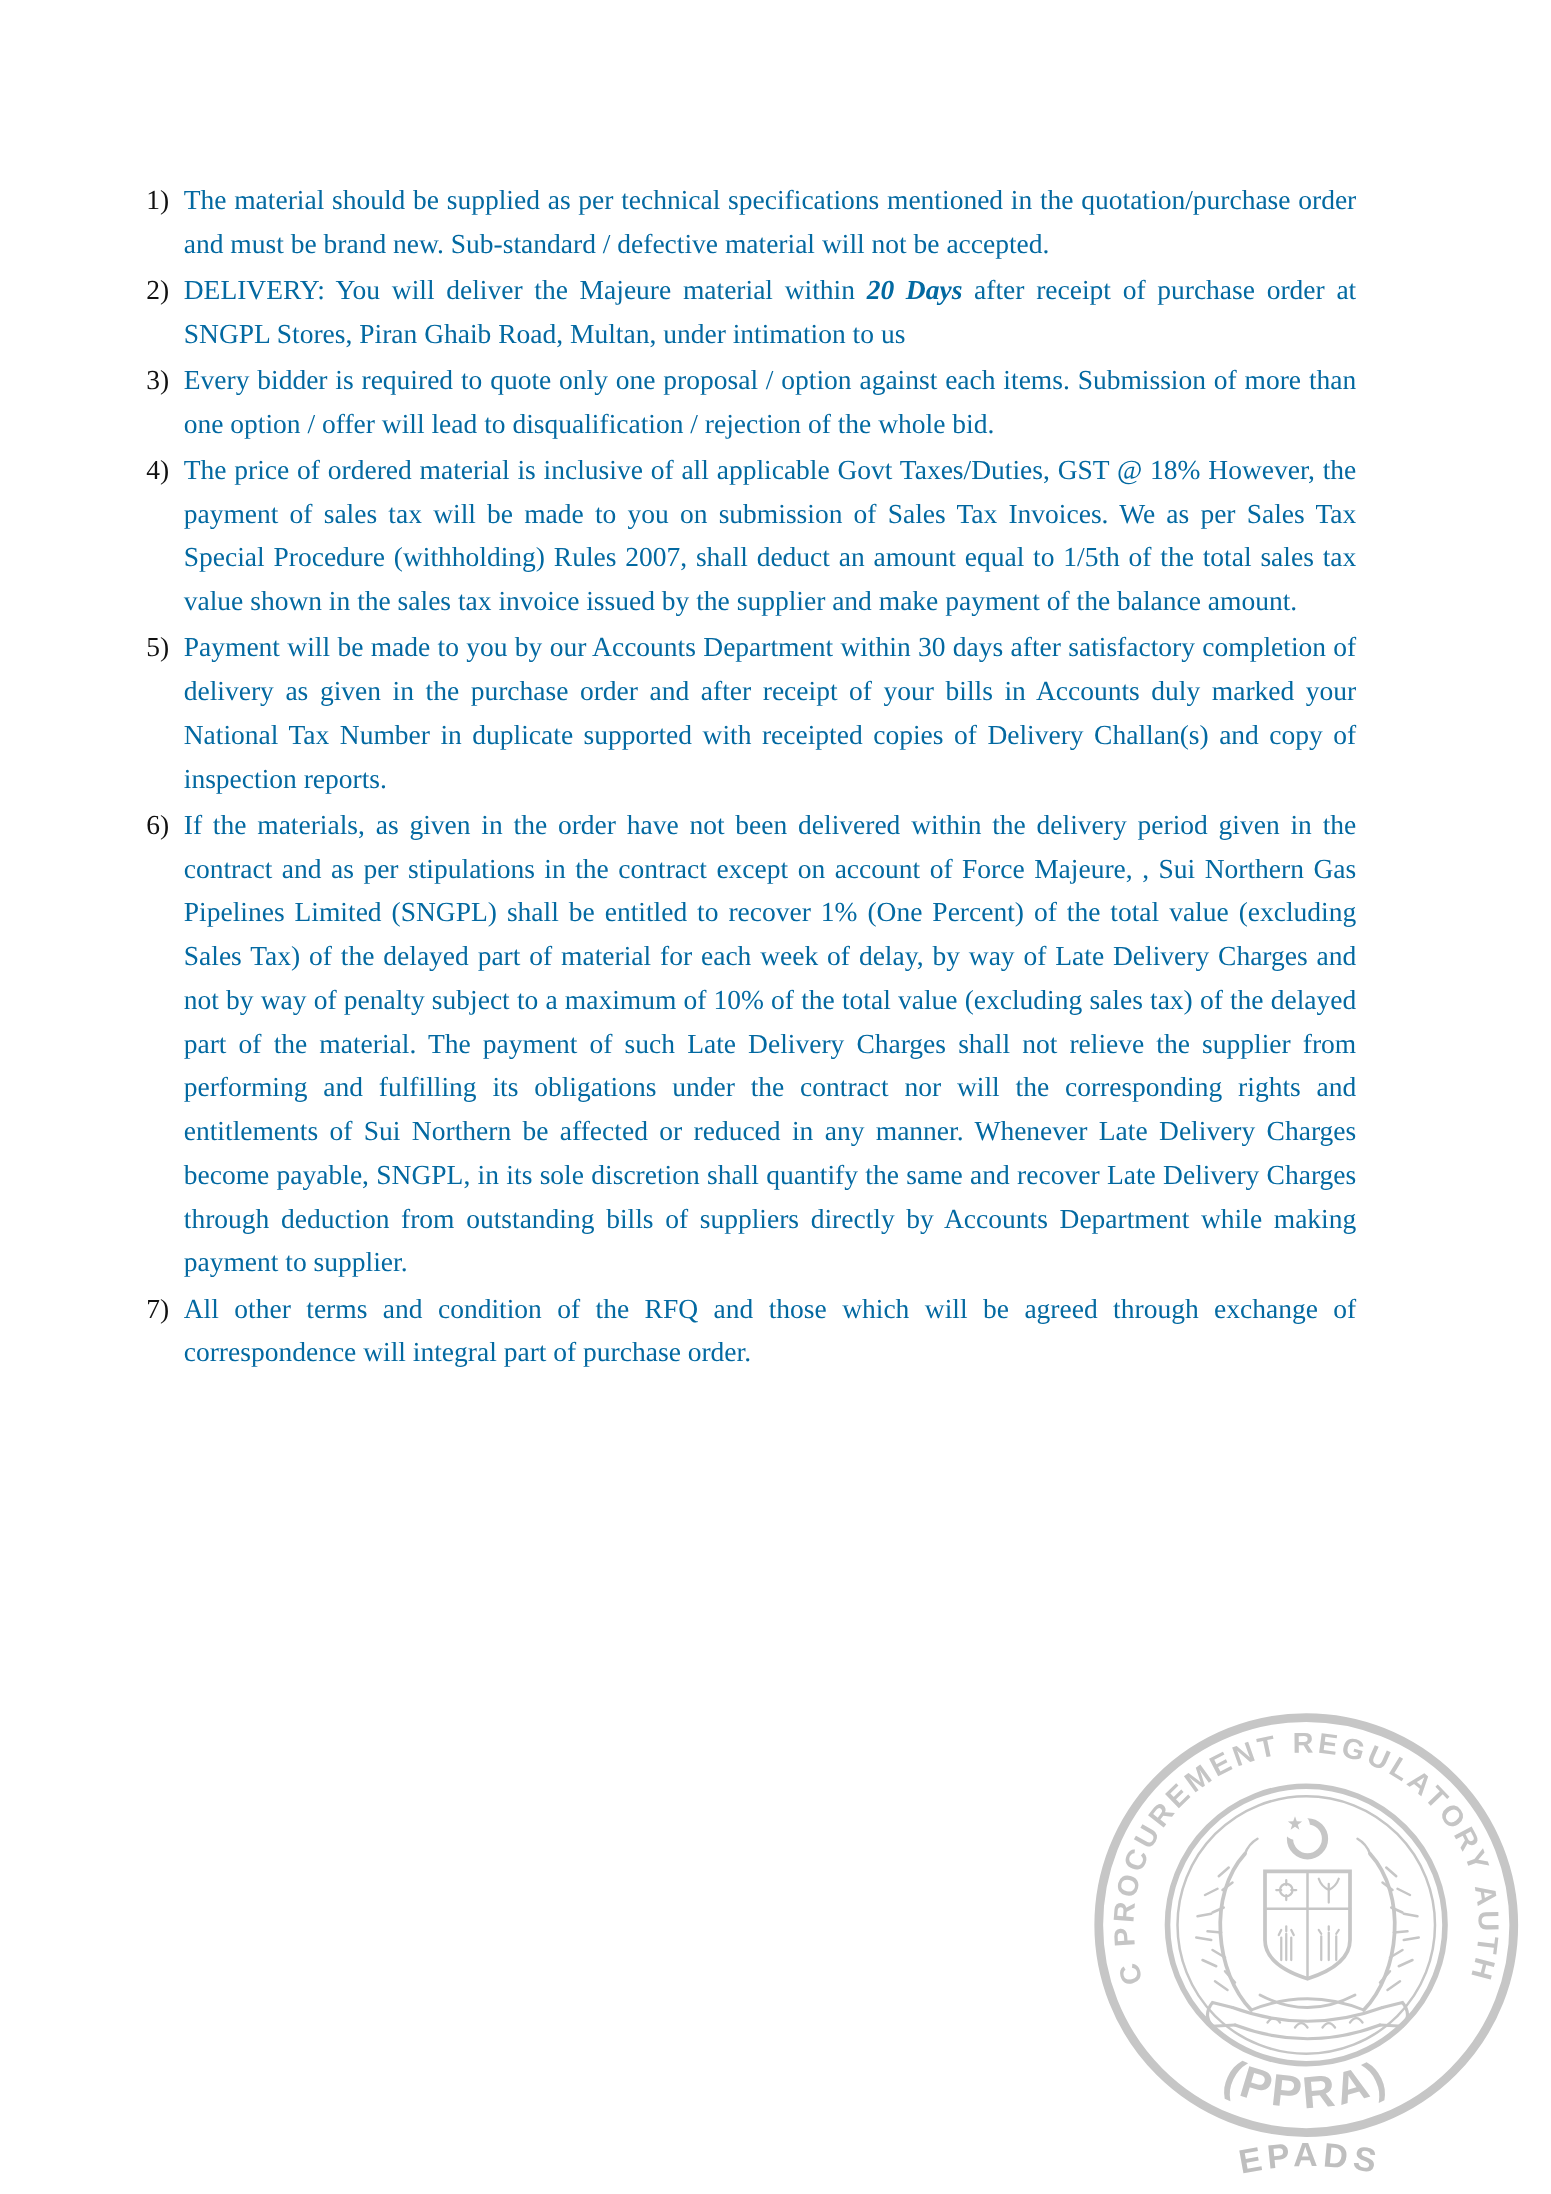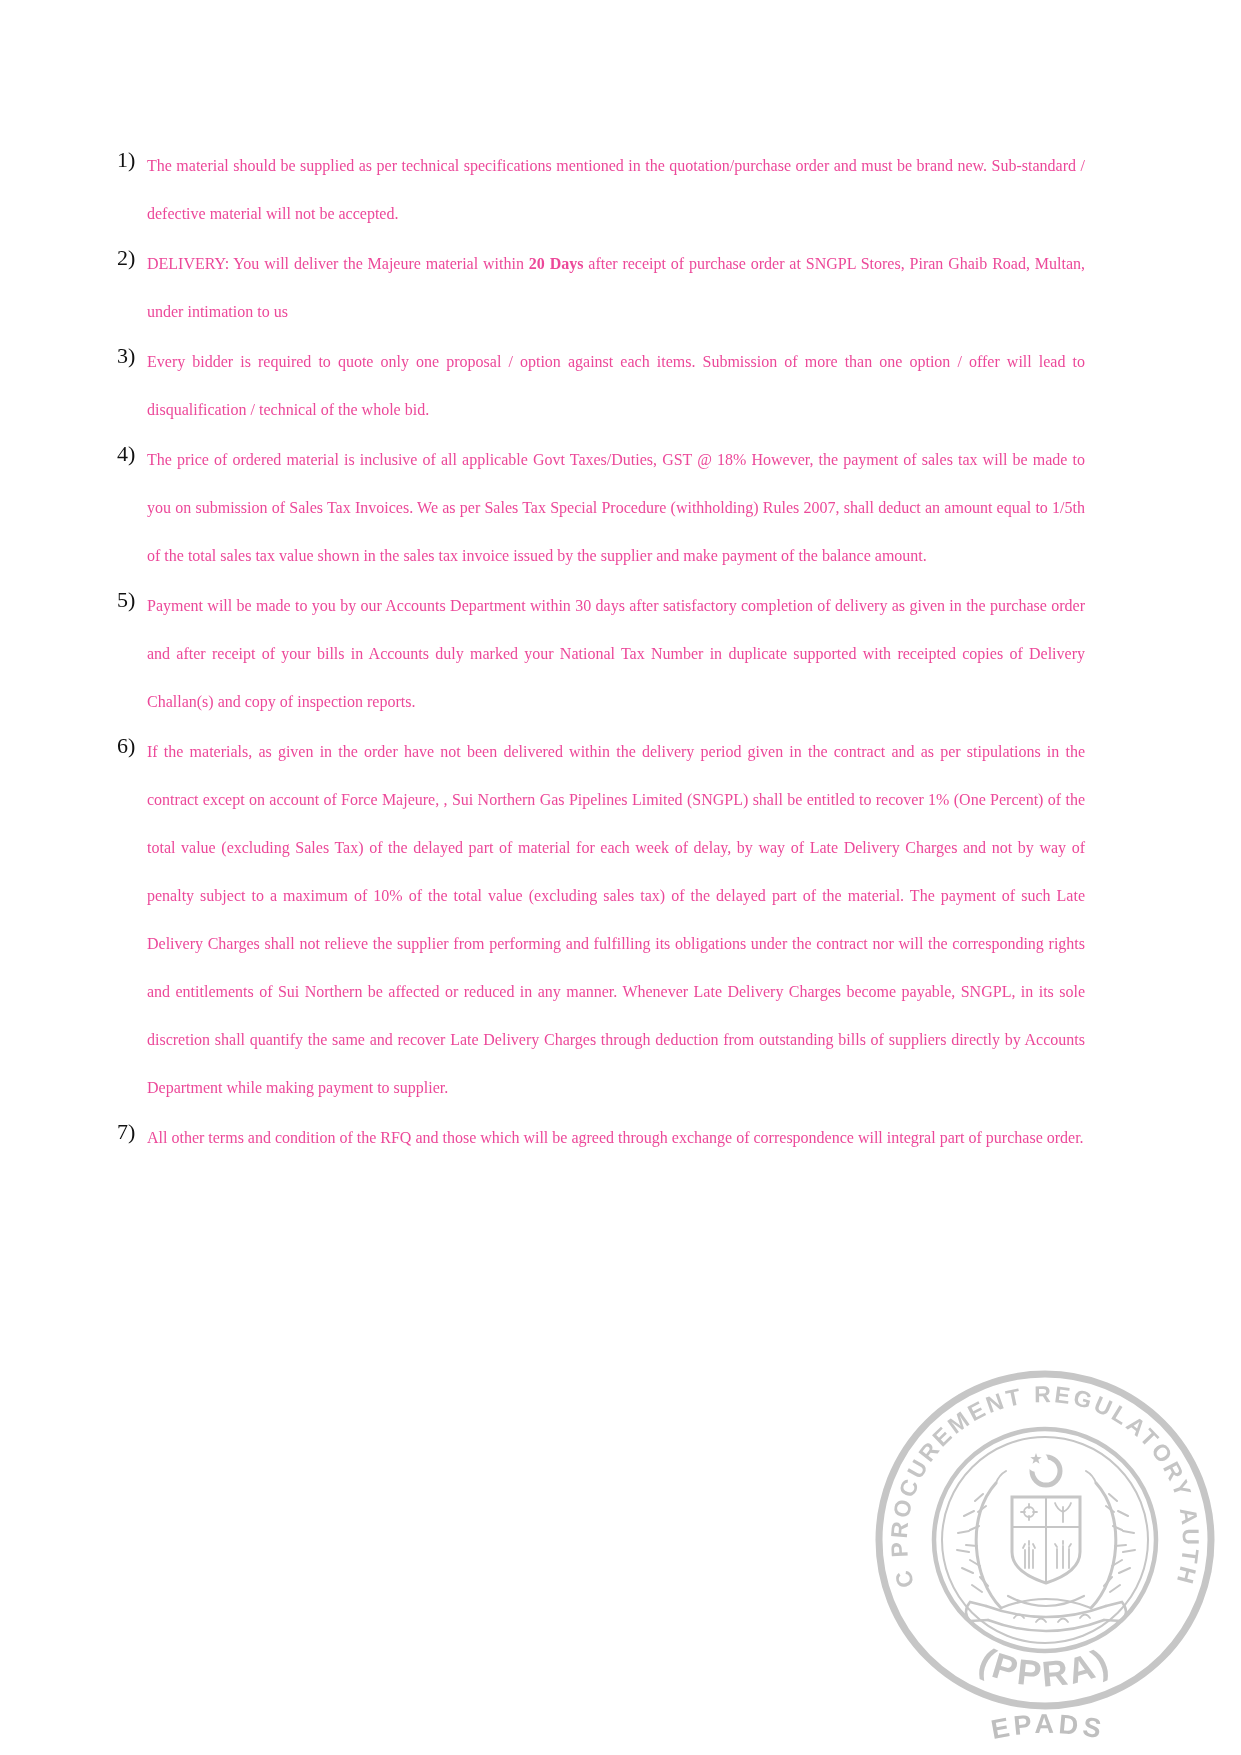--- a/index.html
+++ b/index.html
@@ -27,26 +27,26 @@
   .term + .term { margin-top: 2px; }
   .term-number {
     flex: 0 0 30px;
     font-size: 22px;
     line-height: 35px;
     color: #111;
   }
   .term-text {
     flex: 1 1 auto;
     margin: 0;
-    font-size: 16px;
-    line-height: 48px;
+    font-size: 22px;
+    line-height: 35px;
     text-align: justify;
-    color: #ec4899;
+    color: #0369a1;
   }
-  .term-text b { font-weight: bold; }
+  .term-text b { font-weight: bold; font-style: italic; }
   
   .watermark-svg {
     position: absolute;
     left: 0; top: 0;
     width: 1241px;
     height: 1755px;
     z-index: 1;
     pointer-events: none;
   }
   .wm-ring-text {
@@ -80,21 +80,21 @@
       <li class="term">
         <span class="term-number">1)</span>
         <p class="term-text"><span>The material should be supplied as per technical specifications mentioned in the quotation/purchase order and must be brand new. Sub-standard / defective material will not be accepted.</span></p>
       </li>
       <li class="term">
         <span class="term-number">2)</span>
         <p class="term-text"><span>DELIVERY: You will deliver the Majeure material within </span><b>20 Days</b><span> after receipt of purchase order at SNGPL Stores, Piran Ghaib Road, Multan, under intimation to us</span></p>
       </li>
       <li class="term">
         <span class="term-number">3)</span>
-        <p class="term-text"><span>Every bidder is required to quote only one proposal / option against each items. Submission of more than one option / offer will lead to disqualification / technical of the whole bid.</span></p>
+        <p class="term-text"><span>Every bidder is required to quote only one proposal / option against each items. Submission of more than one option / offer will lead to disqualification / rejection of the whole bid.</span></p>
       </li>
       <li class="term">
         <span class="term-number">4)</span>
         <p class="term-text"><span>The price of ordered material is inclusive of all applicable Govt Taxes/Duties, GST @ 18% However, the payment of sales tax will be made to you on submission of Sales Tax Invoices. We as per Sales Tax Special Procedure (withholding) Rules 2007, shall deduct an amount equal to 1/5th of the total sales tax value shown in the sales tax invoice issued by the supplier and make payment of the balance amount.</span></p>
       </li>
       <li class="term">
         <span class="term-number">5)</span>
         <p class="term-text"><span>Payment will be made to you by our Accounts Department within 30 days after satisfactory completion of delivery as given in the purchase order and after receipt of your bills in Accounts duly marked your National Tax Number in duplicate supported with receipted copies of Delivery Challan(s) and copy of inspection reports.</span></p>
       </li>
       <li class="term">

